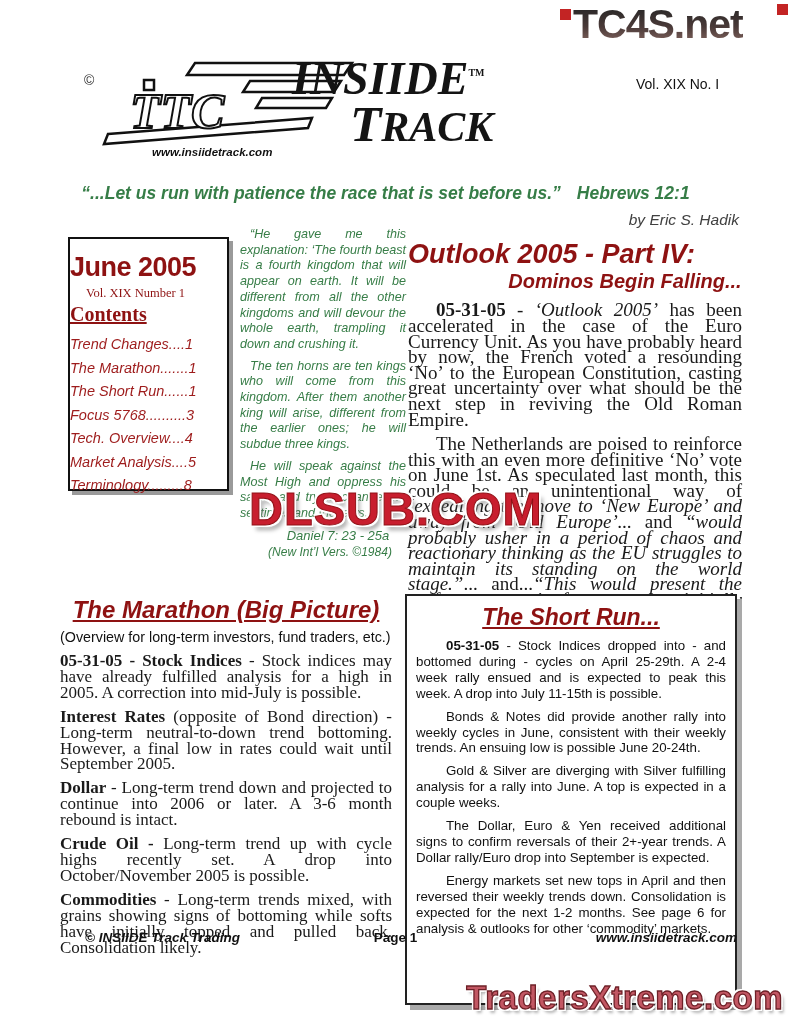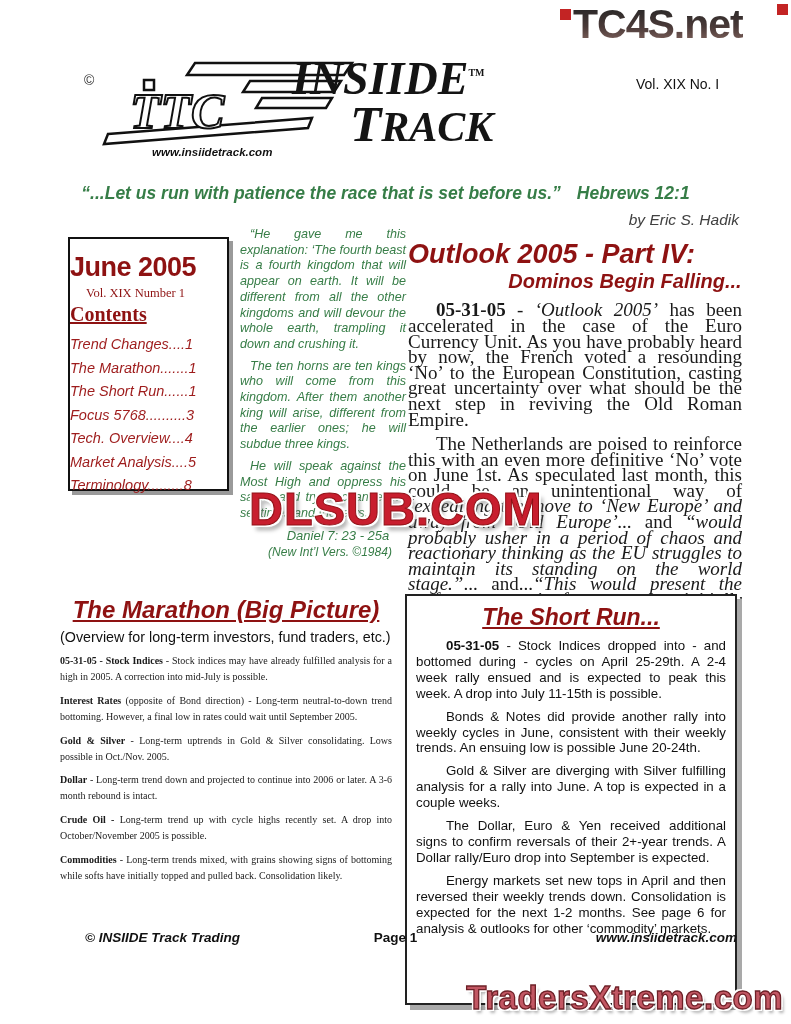--- a/index.html
+++ b/index.html
@@ -65,21 +65,21 @@
              text-shadow:-2px -2px 0 #fff,2px -2px 0 #fff,-2px 2px 0 #fff,2px 2px 0 #fff,0 0 6px #fff,4px 5px 4px rgba(0,0,0,.35);}
   .txm{position:absolute;right:8px;top:979px;font-size:33px;font-weight:bold;letter-spacing:0.5px;
        color:#c25763;-webkit-text-stroke:1.3px #6e2027;
        text-shadow:-2px -2px 0 #fff,2px -2px 0 #fff,-2px 2px 0 #fff,2px 2px 0 #fff,3px 4px 3px rgba(0,0,0,.3);}
 
   
   .marathon{position:absolute;left:60px;top:596px;width:332px;}
   .m-head{text-align:center;font-size:24px;font-weight:bold;font-style:italic;
           text-decoration:underline;color:#8e1212;}
   .m-sub{text-align:left;font-size:14.3px;margin-top:5px;color:#111;}
-  .m-body p{font-family:"Liberation Serif",serif;font-size:10px;line-height:15.9px;
+  .m-body p{font-family:"Liberation Serif",serif;font-size:17px;line-height:15.9px;
             text-align:justify;margin:8px 0 0;color:#1a1a1a;}
   .lead{font-weight:bold;}
 
   
   .shortrun{position:absolute;left:405px;top:594px;width:332px;height:411px;border:2px solid #222;
             box-shadow:5px 5px 0 #a9a9a9;background:#fff;box-sizing:border-box;
             padding:6px 9px;overflow:hidden;}
   .s-head{text-align:center;font-size:23px;font-weight:bold;font-style:italic;
           text-decoration:underline;color:#8e1212;margin-top:2px;}
   .s-body p{font-size:13.3px;line-height:15.9px;text-align:justify;margin:7px 0 0;color:#111;
@@ -158,21 +158,20 @@
   </div>
 
   <div class="watermark">DLSUB.COM</div>
 
   <div class="marathon">
     <div class="m-head">The Marathon (Big Picture)</div>
     <div class="m-sub">(Overview for long-term investors, fund traders, etc.)</div>
     <div class="m-body">
       <p><span class="lead">05-31-05 - Stock Indices</span><span> - Stock indices may have already fulfilled analysis for a high in 2005.  A correction into mid-July is possible.</span></p>
       <p><span class="lead">Interest Rates</span><span> (opposite of Bond direction) - Long-term neutral-to-down trend bottoming.  However, a final low in rates could wait until September 2005.</span></p>
-      <p><span class="lead">Gold &amp; Silver</span><span> - Long-term uptrends in Gold &amp; Silver consolidating.  Lows possible in Oct./Nov. 2005.</span></p>
       <p><span class="lead">Dollar</span><span> - Long-term trend down and projected to continue into 2006 or later.  A 3-6 month rebound is intact.</span></p>
       <p><span class="lead">Crude Oil -</span><span> Long-term trend up with cycle highs recently set.  A drop into October/November 2005 is possible.</span></p>
       <p><span class="lead">Commodities</span><span> - Long-term trends mixed, with grains showing signs of bottoming while softs have initially topped and pulled back.  Consolidation likely.</span></p>
     </div>
   </div>
 
   <div class="shortrun">
     <div class="s-head">The Short Run...</div>
     <div class="s-body">
       <p><span class="lead">05-31-05</span><span> - Stock Indices dropped into - and bottomed during - cycles on April 25-29th.  A 2-4 week rally ensued and is expected to peak this week.  A drop into July 11-15th is possible.</span></p>

